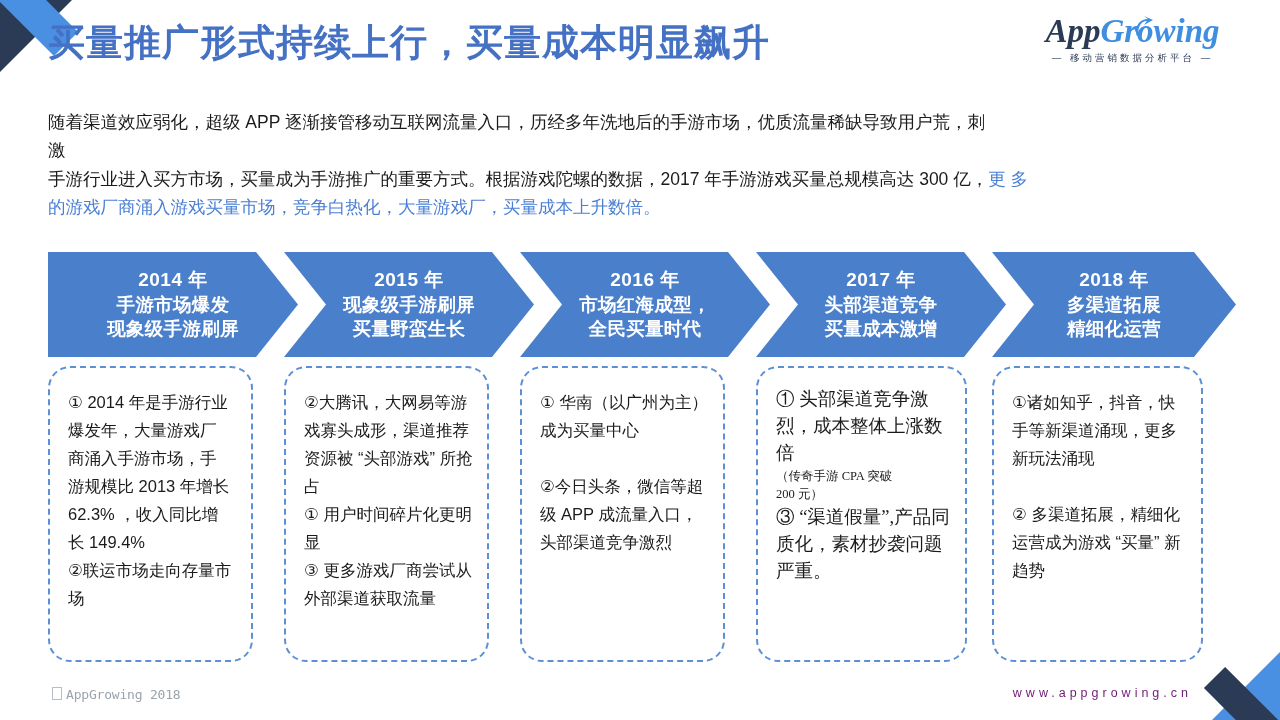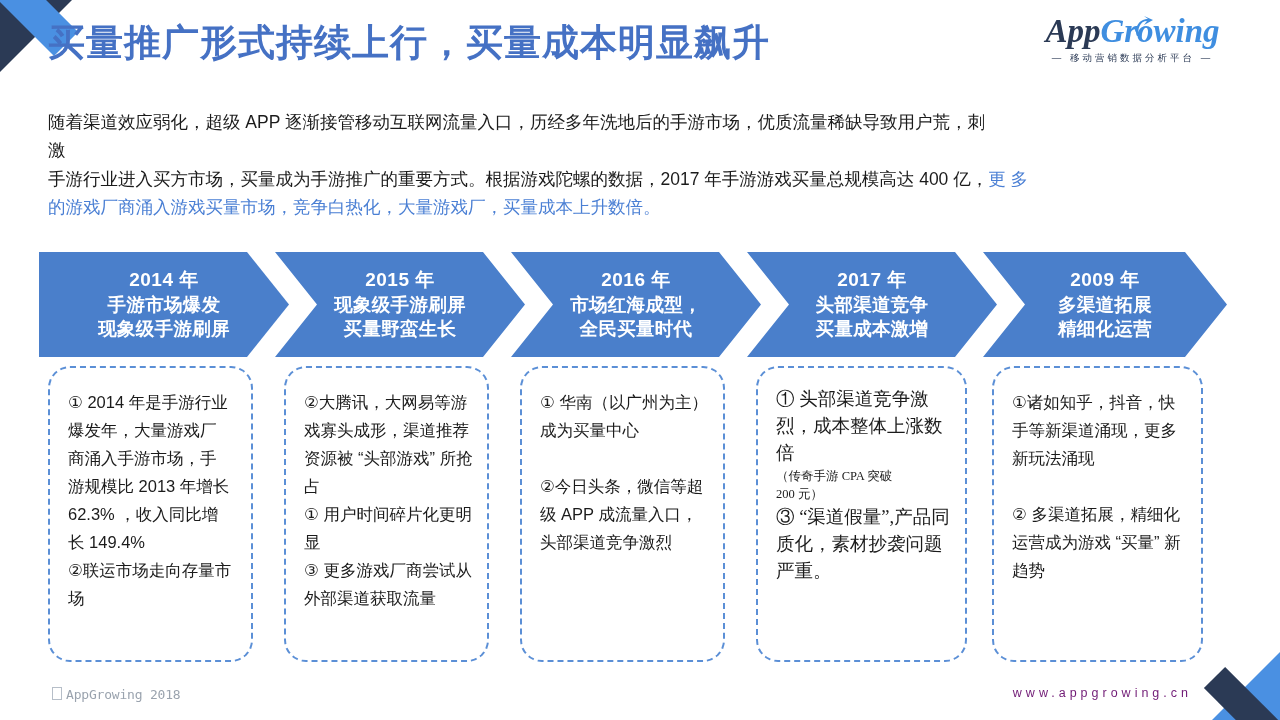--- a/index.html
+++ b/index.html
@@ -114,21 +114,21 @@
     font-size: 17.5px;
     line-height: 1.62;
     color: #1b1b1b;
   }
   .para .ln { white-space: nowrap; }
   .para .hl { color: #4a7fd4; }
 
   
   .chev-band {
     position: absolute;
-    left: 39px;
+    left: 48px;
     top: 252px;
     width: 1188px;
     height: 89px;
   }
   .chev {
     position: absolute;
     top: 0;
     height: 105px;
     background: #4a7fcb;
     color: #ffffff;
@@ -243,21 +243,21 @@
     <div class="logo-sub">
       <span>—</span>
       <span>移动营销数据分析平台</span>
       <span>—</span>
     </div>
   </div>
 
   <div class="para">
     <div class="ln">随着渠道效应弱化，超级 APP 逐渐接管移动互联网流量入口，历经多年洗地后的手游市场，优质流量稀缺导致用户荒，刺</div>
     <div class="ln">激</div>
-    <div class="ln"><span>手游行业进入买方市场，买量成为手游推广的重要方式。根据游戏陀螺的数据，2017 年手游游戏买量总规模高达 400 亿，</span><span class="hl">更 多</span></div>
+    <div class="ln"><span>手游行业进入买方市场，买量成为手游推广的重要方式。根据游戏陀螺的数据，2017 年手游游戏买量总规模高达 300 亿，</span><span class="hl">更 多</span></div>
     <div class="ln hl">的游戏厂商涌入游戏买量市场，竞争白热化，大量游戏厂，买量成本上升数倍。</div>
   </div>
 
   <div class="chev-band">
     <div class="chev first" style="left:0px; width:250px;">
       <div class="chev-year">2014 年</div>
       <div class="chev-l1">手游市场爆发</div>
       <div class="chev-l2">现象级手游刷屏</div>
     </div>
     <div class="chev notched" style="left:236px; width:250px;">
@@ -269,21 +269,21 @@
       <div class="chev-year">2016 年</div>
       <div class="chev-l1">市场红海成型，</div>
       <div class="chev-l2">全民买量时代</div>
     </div>
     <div class="chev notched" style="left:708px; width:250px;">
       <div class="chev-year">2017 年</div>
       <div class="chev-l1">头部渠道竞争</div>
       <div class="chev-l2">买量成本激增</div>
     </div>
     <div class="chev notched" style="left:944px; width:244px;">
-      <div class="chev-year">2009 年</div>
+      <div class="chev-year">2018 年</div>
       <div class="chev-l1">多渠道拓展</div>
       <div class="chev-l2">精细化运营</div>
     </div>
   </div>
 
   <div class="cards">
     <div class="card" style="left:0px; width:205px;">
         <p>① 2014 年是手游行业 爆发年，大量游戏厂 商涌入手游市场，手 游规模比 2013 年增长 62.3% ，收入同比增 长 149.4%</p>
         <p>②联运市场走向存量市场</p>
       </div>

